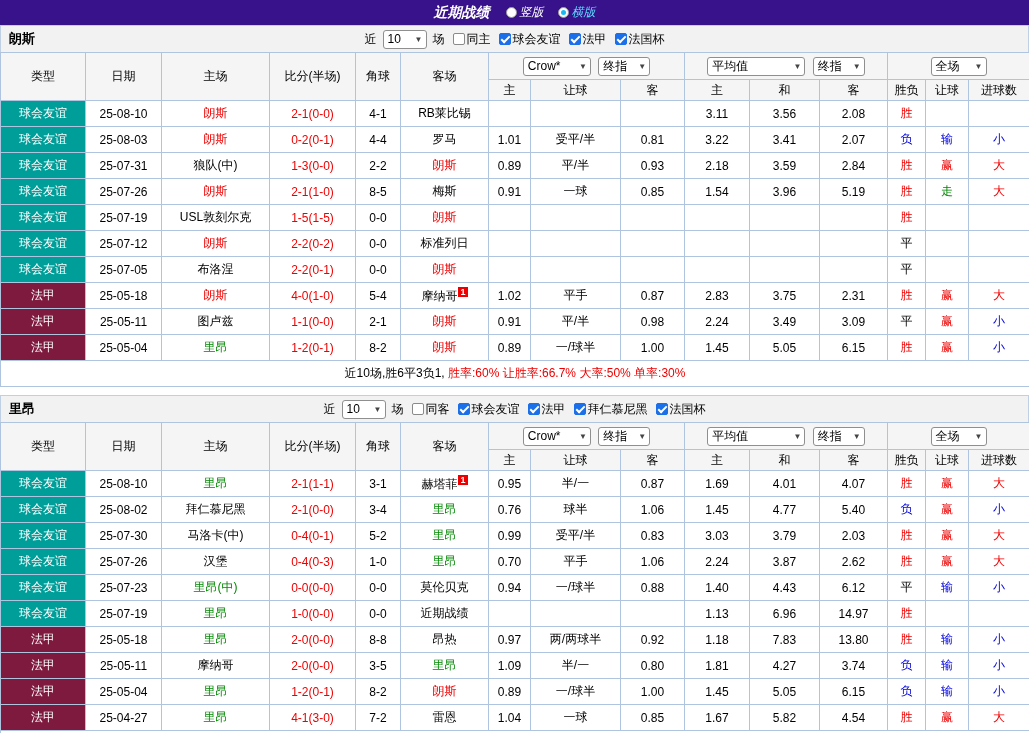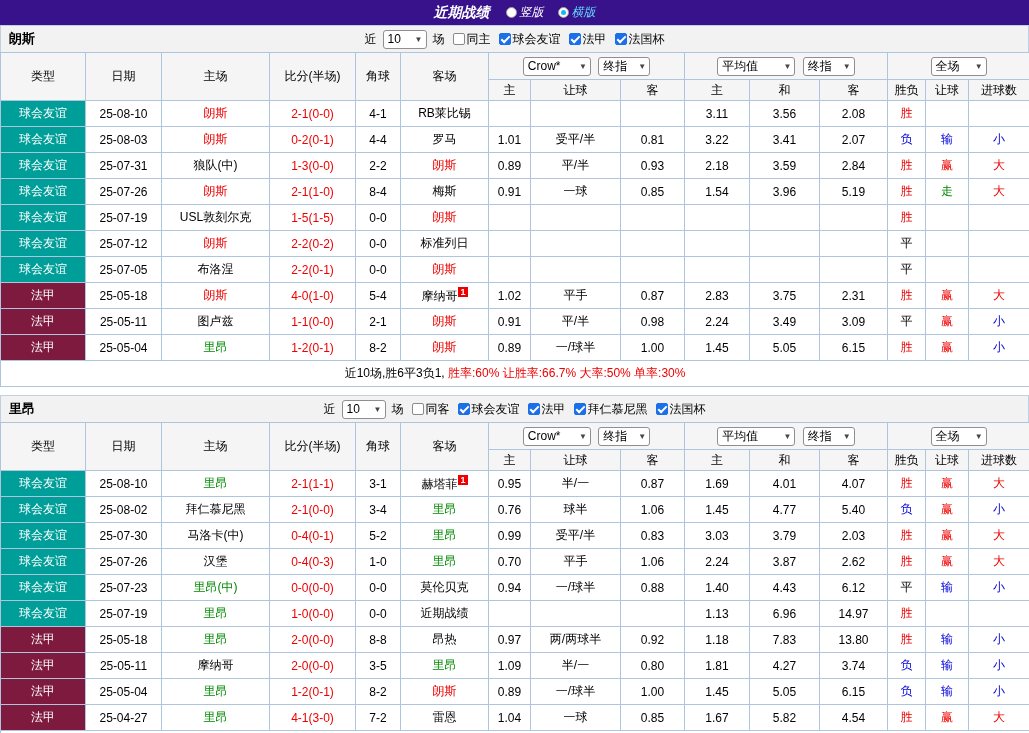--- a/index.html
+++ b/index.html
@@ -21,21 +21,21 @@
   .filters{display:flex;align-items:center;gap:4px;}
   .cbgroup{display:inline-flex;gap:8px;margin-left:4px;align-items:flex-end;font-family:Liberation Serif, serif;}
   .cbwrap{display:inline-flex;align-items:center;gap:2px;cursor:pointer;}
   .cb{width:12px;height:12px;border:1px solid #8a8a8a;background:#fff;display:inline-block;border-radius:2px;box-sizing:border-box;position:relative;}
   .cb.checked{background:#1B6FE8;border-color:#1B6FE8;}
   .cb.checked::after{content:"";position:absolute;left:3px;top:0px;width:3px;height:7px;border:solid #fff;border-width:0 2px 2px 0;transform:rotate(45deg);}
 
   
   .sel{display:inline-flex;align-items:center;justify-content:space-between;background:#fff;border:1px solid #8f8f8f;border-radius:3px;height:19px;padding:0 3px 0 4px;font-size:12px;vertical-align:middle;box-sizing:border-box;cursor:pointer;margin:0 2px;}
   .car{font-size:8px;color:#444;margin-left:3px;}
-  .w44{width:44px;align-items:center;} .w68{width:68px;text-align:right;} .w52{width:52px;} .w78{width:78px;} .w56{width:56px;}
+  .w44{width:44px;align-items:center;} .w68{width:68px;text-align:right;} .w52{width:52px;} .w78{width:98px;} .w56{width:56px;}
 
   
   table{border-collapse:collapse;table-layout:fixed;width:1029px;font-size:12px;}
   th,td{border:1px solid #AFC4DE;text-align:center;padding:0;overflow:hidden;white-space:nowrap;}
   thead tr.r1 th{height:26px;background:#F5F5F5;font-weight:normal;}
   thead tr.r2 th{height:20px;background:#F5F5F5;font-weight:normal;}
   tbody td{height:25px;background:#fff;}
   tfoot td{height:25px;background:#fff;}
 
   td.lg-f{background:#009E99;color:#fff;}
@@ -211,21 +211,21 @@
           <td>2.84</td>
           <td class="red">胜</td>
           <td class="red">赢</td>
           <td class="red">大</td>
         </tr>
         <tr>
           <td class="lg-f">球会友谊</td>
           <td>25-07-26</td>
           <td class="red">朗斯</td>
           <td class="red">2-1(1-0)</td>
-          <td>8-4</td>
+          <td>8-5</td>
           <td>梅斯</td>
           <td>0.91</td>
           <td>一球</td>
           <td>0.85</td>
           <td>1.54</td>
           <td>3.96</td>
           <td>5.19</td>
           <td class="red">胜</td>
           <td class="grn">走</td>
           <td class="red">大</td>

